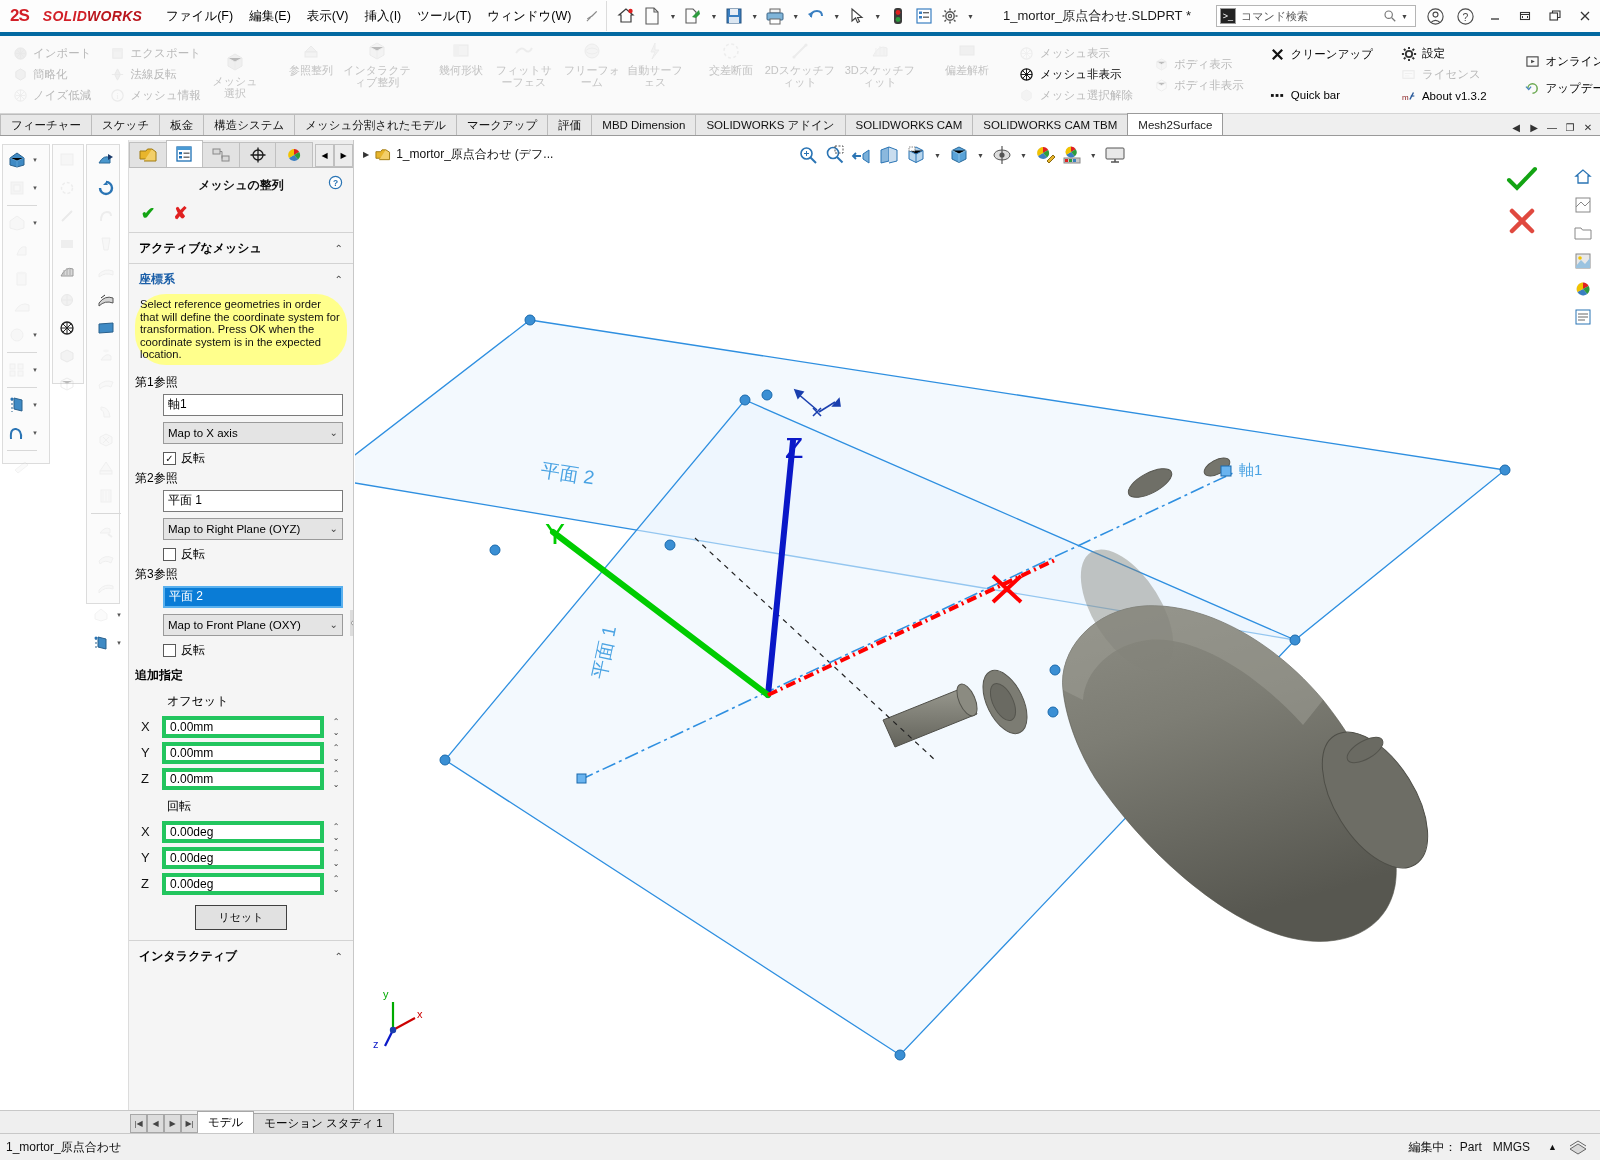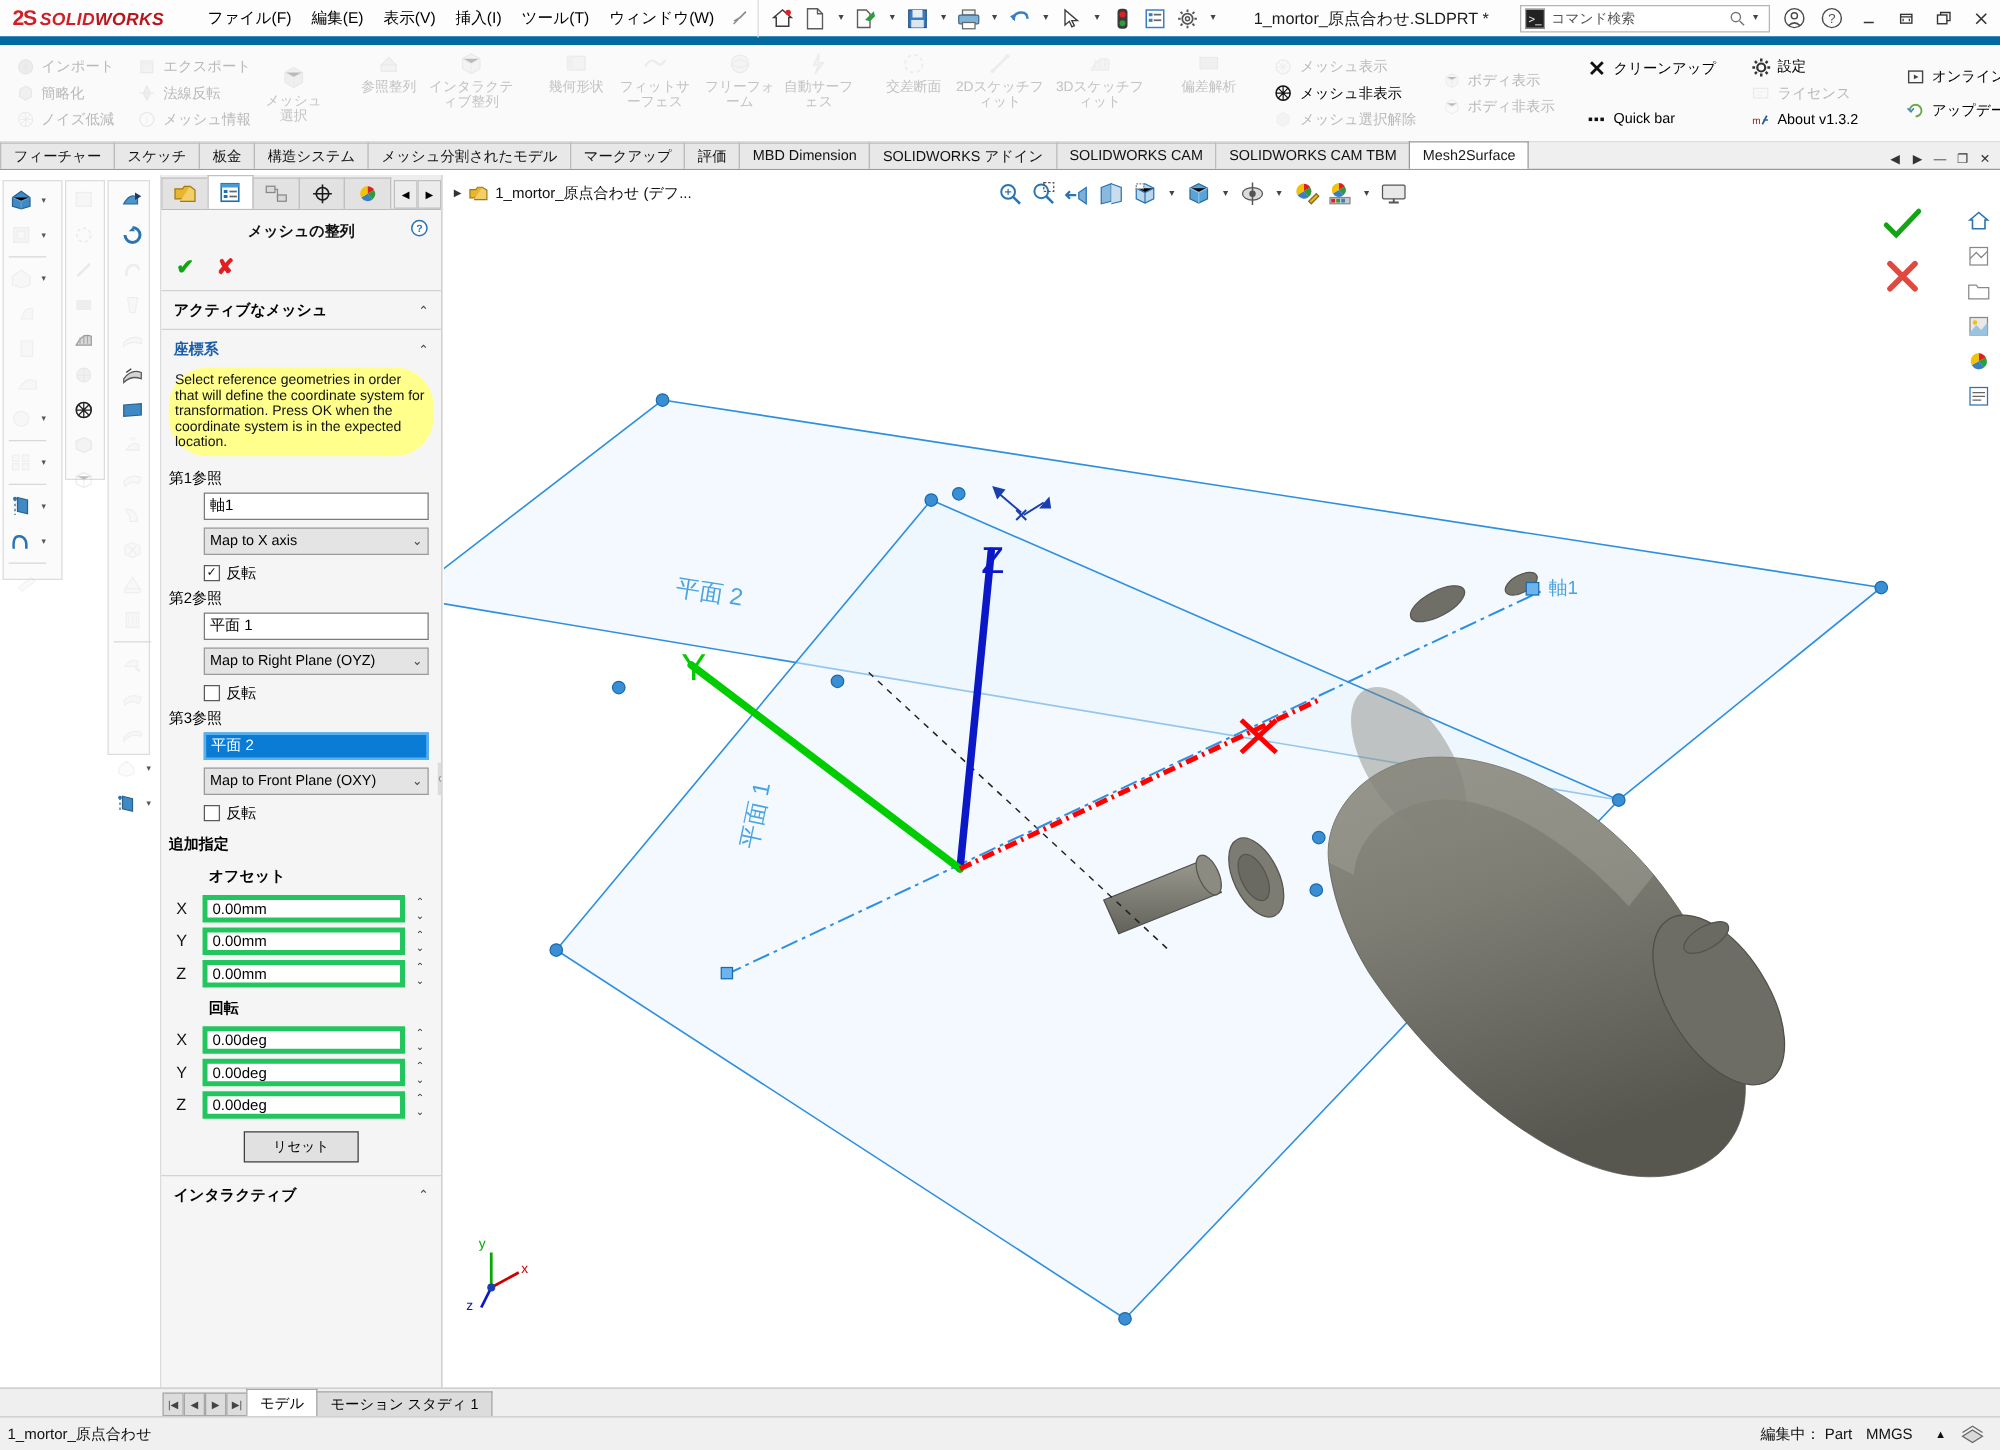--- a/index.html
+++ b/index.html
@@ -11,28 +11,28 @@
     font-size: 12px;
     background: #ffffff;
     -webkit-font-smoothing: none;
   }
   #app { position: relative; width: 1600px; height: 1160px; }
 
   
   .titlebar {
     position: absolute; top: 0; left: 0; width: 1600px; height: 36px;
     background: #fdfdfd;
-    border-bottom: 7px solid #0369a1;
+    border-bottom: 4px solid #0369a1;
     display: flex; align-items: center;
   }
   .sw-logo {
     display: flex; align-items: center; padding-left: 10px; width: 150px;
   }
   .sw-logo .ds { color: #d21f27; font-weight: bold; font-size: 17px; letter-spacing: -1px; }
-  .sw-logo .solid { color: #d21f27; font-weight: bold; font-size: 14px; font-style: italic; letter-spacing: .3px; margin-left:3px;}
+  .sw-logo .solid { color: #d21f27; font-weight: bold; font-size: 14px; font-style: italic; letter-spacing: .3px; margin-left:14px;}
   .sw-logo .works { color: #b9151c; font-weight: bold; font-size: 14px; font-style: italic; letter-spacing: .3px;}
   .menubar { display: flex; align-items: center; gap: 0px; margin-left: 8px; }
   .menubar .mi {
     padding: 4px 8px; font-size: 12.5px; color: #000; cursor: default; white-space: nowrap;
   }
   .pin-icon { margin-left: 6px; color: #888; font-size: 14px; }
   .tb-sep { width: 1px; height: 30px; background: #dcdcdc; margin: 0 6px; }
   .tbtn {
     width: 26px; height: 26px; display: inline-flex; align-items: center; justify-content: center;
     cursor: default; position: relative;
@@ -138,21 +138,21 @@
     font-size: 12px; padding: 2px 4px; display:flex; align-items:center;
   }
   .ftext.sel { background: #0a7cd6; color: #fff; border: 2px solid #59b0ee; }
   .fsel {
     width: 100%; height: 22px; border: 1px solid #9a9a9a; background: #e4e4e4;
     font-size: 11.5px; padding: 2px 4px; margin-top: 6px;
     display: flex; align-items: center; justify-content: space-between; cursor: default;
   }
   .fcheck { display: flex; align-items: center; gap: 5px; margin-top: 6px; font-size: 12px; }
   .cbox { width: 13px; height: 13px; border: 1px solid #5a5a5a; background: #fff; display:flex;align-items:center;justify-content:center;font-size:10px;color:#111;}
-  .sublabel { font-size: 12px; padding: 6px 0 4px 38px; font-weight: bold; }
+  .sublabel { font-size: 12px; padding: 6px 0 4px 38px; }
   .numrow { display: flex; align-items: center; padding: 2px 10px 2px 12px; gap: 5px; }
   .numrow .axl { width: 16px; font-size: 13px; color: #111; }
   .numin {
     flex: 1; height: 22px; border: 4px solid #22c55e; background: #fff; font-size: 12px;
     padding: 2px 4px; display:flex;align-items:center;
   }
   .spin { width: 14px; display: flex; flex-direction: column; }
   .spin div { height: 11px; display:flex;align-items:center;justify-content:center;font-size:8px; color:#333; cursor:default;}
   .btnrow { display: flex; justify-content: center; padding: 8px 0 10px; }
   .pbtn {

